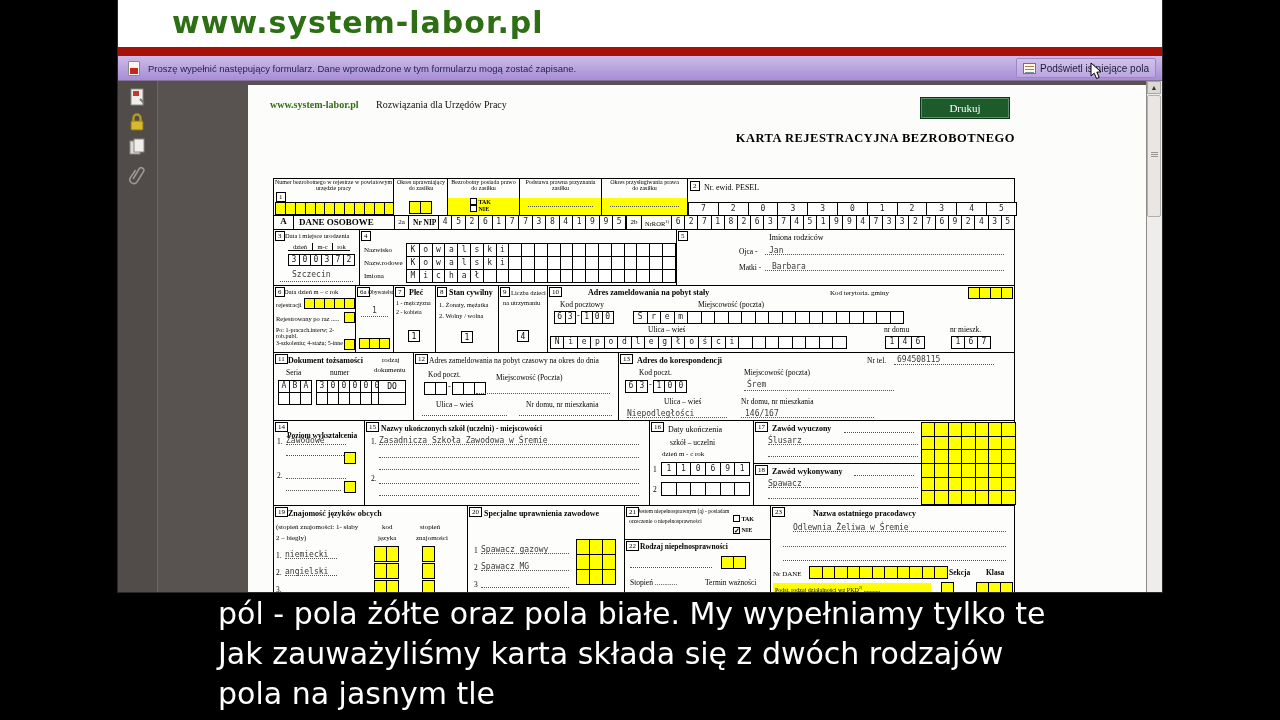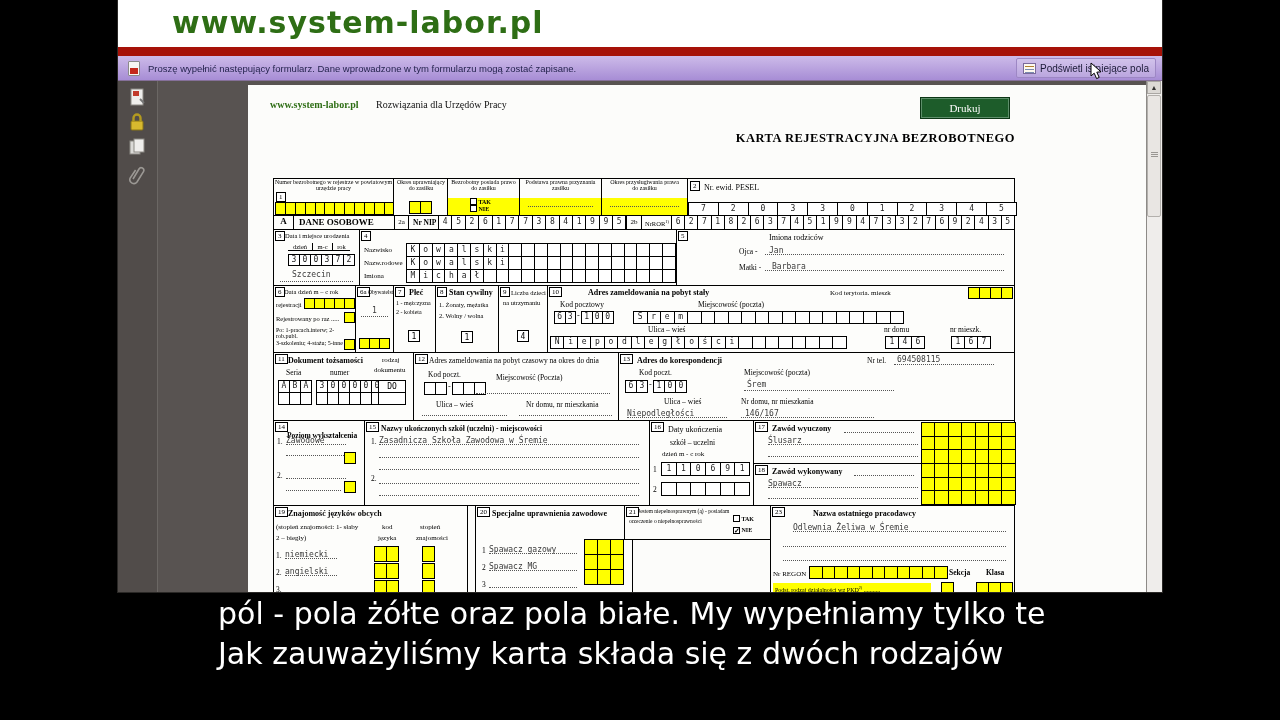--- a/index.html
+++ b/index.html
@@ -378,21 +378,21 @@
         </div>
         <div class="sec" style="left:250px;top:200px;width:50px;height:68px">
           <span class="no">9</span>
           <div class="ab f65" style="left:12px;top:3px">Liczba dzieci</div>
           <div class="ab f65" style="left:4px;top:13px">na utrzymaniu</div>
           <div class="wbox" style="left:18px;top:44px;width:12px;height:12px;line-height:11px">4</div>
         </div>
         <div class="sec" style="left:299px;top:200px;width:468px;height:80px">
           <span class="no">10</span>
           <div class="ab f8 b" style="left:40px;top:2px">Adres zameldowania na  pobyt stały</div>
-          <div class="ab f7" style="left:282px;top:3px">Kod terytoria. mieszk</div>
+          <div class="ab f7" style="left:282px;top:3px">Kod terytoria. gminy</div>
           <div class="cells y" style="left:420px;top:1px;--cw:12px;--ch:12px">
               <span class="cell"></span>
               <span class="cell"></span>
               <span class="cell"></span>
               <span class="cell"></span>
             </div>
           <div class="ab f75" style="left:12px;top:14px">Kod pocztowy</div>
           <div class="cells" style="left:6px;top:25px;--cw:11.5px;--ch:13px">
               <span class="cell">6</span>
               <span class="cell">3</span>
@@ -690,21 +690,21 @@
           <div class="ab f75" style="left:2px;top:79px">3.</div>
 
           <div class="cells y" style="left:100px;top:74px;--cw:13px;--ch:16px">
               <span class="cell"></span>
               <span class="cell"></span>
             </div>
           <div class="cells y" style="left:148px;top:74px;--cw:13px;--ch:16px">
               <span class="cell"></span>
             </div>
         </div>
-        <div class="sec" style="left:227px;top:420px;width:158px;height:102px">
+        <div class="sec" style="left:219px;top:420px;width:158px;height:102px">
           <span class="no">20</span>
           <div class="ab f8 b" style="left:16px;top:3px">Specjalne uprawnienia zawodowe</div>
           <div class="ab f75" style="left:6px;top:40px">1</div>
           <div class="ab mono" style="left:13px;top:39px">Spawacz gazowy</div>
           <div class="ab dot" style="left:13px;width:88px;top:47px"></div>
           <div class="ab f75" style="left:6px;top:57px">2</div>
           <div class="ab mono" style="left:13px;top:56px">Spawacz MG</div>
           <div class="ab dot" style="left:13px;width:88px;top:64px"></div>
           <div class="ab f75" style="left:6px;top:74px">3</div>
           <div class="ab dot" style="left:13px;width:88px;top:81px"></div>
@@ -720,28 +720,41 @@
               <span class="cell"></span>
             </div>
         </div>
         <div class="sec" style="left:376px;top:420px;width:147px;height:35px">
           <span class="no">21</span>
           <div class="ab f5" style="left:13px;top:2px">Jestem niepełnosprawnym (ą) - posiadam</div>
           <div class="ab f5" style="left:4px;top:12px">orzeczenie o niepełnosprawności</div>
           <div class="ab f6 b" style="left:108px;top:9px"><span class="cb"></span> <span>TAK</span></div>
           <div class="ab f6 b" style="left:108px;top:21px"><span class="cb">✓</span> <span>NIE</span></div>
         </div>
+        <div class="sec" style="left:376px;top:454px;width:147px;height:68px">
+          <span class="no">22</span>
+          <div class="ab f75 b" style="left:15px;top:2px">Rodzaj niepełnosprawności</div>
+          <div class="ab dot" style="left:5px;width:82px;top:27px"></div>
+          <div class="cells y" style="left:96px;top:16px;--cw:13px;--ch:13px">
+              <span class="cell"></span>
+              <span class="cell"></span>
+            </div>
+          <div class="ab f75" style="left:5px;top:38px">Stopień ............</div>
+          <div class="ab f75" style="left:80px;top:38px">Termin ważności</div>
+          <div class="ab f75" style="left:5px;top:51px">orzeczenia</div>
+
+        </div>
         <div class="sec" style="left:522px;top:420px;width:245px;height:102px">
           <span class="no">23</span>
           <div class="ab f8 b" style="left:42px;top:3px">Nazwa ostatniego pracodawcy</div>
           <div class="ab mono" style="left:22px;top:17px">Odlewnia Żeliwa w Śremie</div>
           <div class="ab dot" style="left:22px;right:8px;top:25px"></div>
           <div class="ab dot" style="left:12px;right:8px;top:40px"></div>
           <div class="ab dot" style="left:12px;right:8px;top:54px"></div>
-          <div class="ab f7" style="left:2px;top:64px">Nr REGON</div>
+          <div class="ab f7" style="left:2px;top:64px">Nr DANE</div>
           <div class="cells y" style="left:38px;top:60px;--cw:13.5px;--ch:13px">
               <span class="cell"></span>
               <span class="cell"></span>
               <span class="cell"></span>
               <span class="cell"></span>
               <span class="cell"></span>
               <span class="cell"></span>
               <span class="cell"></span>
               <span class="cell"></span>
               <span class="cell"></span>
@@ -765,14 +778,15 @@
       <div class="scroll">
         <div class="sbtn">▲</div>
         <div class="sthumb"></div>
       </div>
     </div>
   </div>
 
   <div class="subs">
     <div>pól - pola żółte oraz pola białe. My wypełniamy tylko te</div>
     <div>Jak zauważyliśmy karta składa się z dwóch rodzajów</div>
+    <div>pola na jasnym tle</div>
   </div>
 </div>
 
 </body></html>

